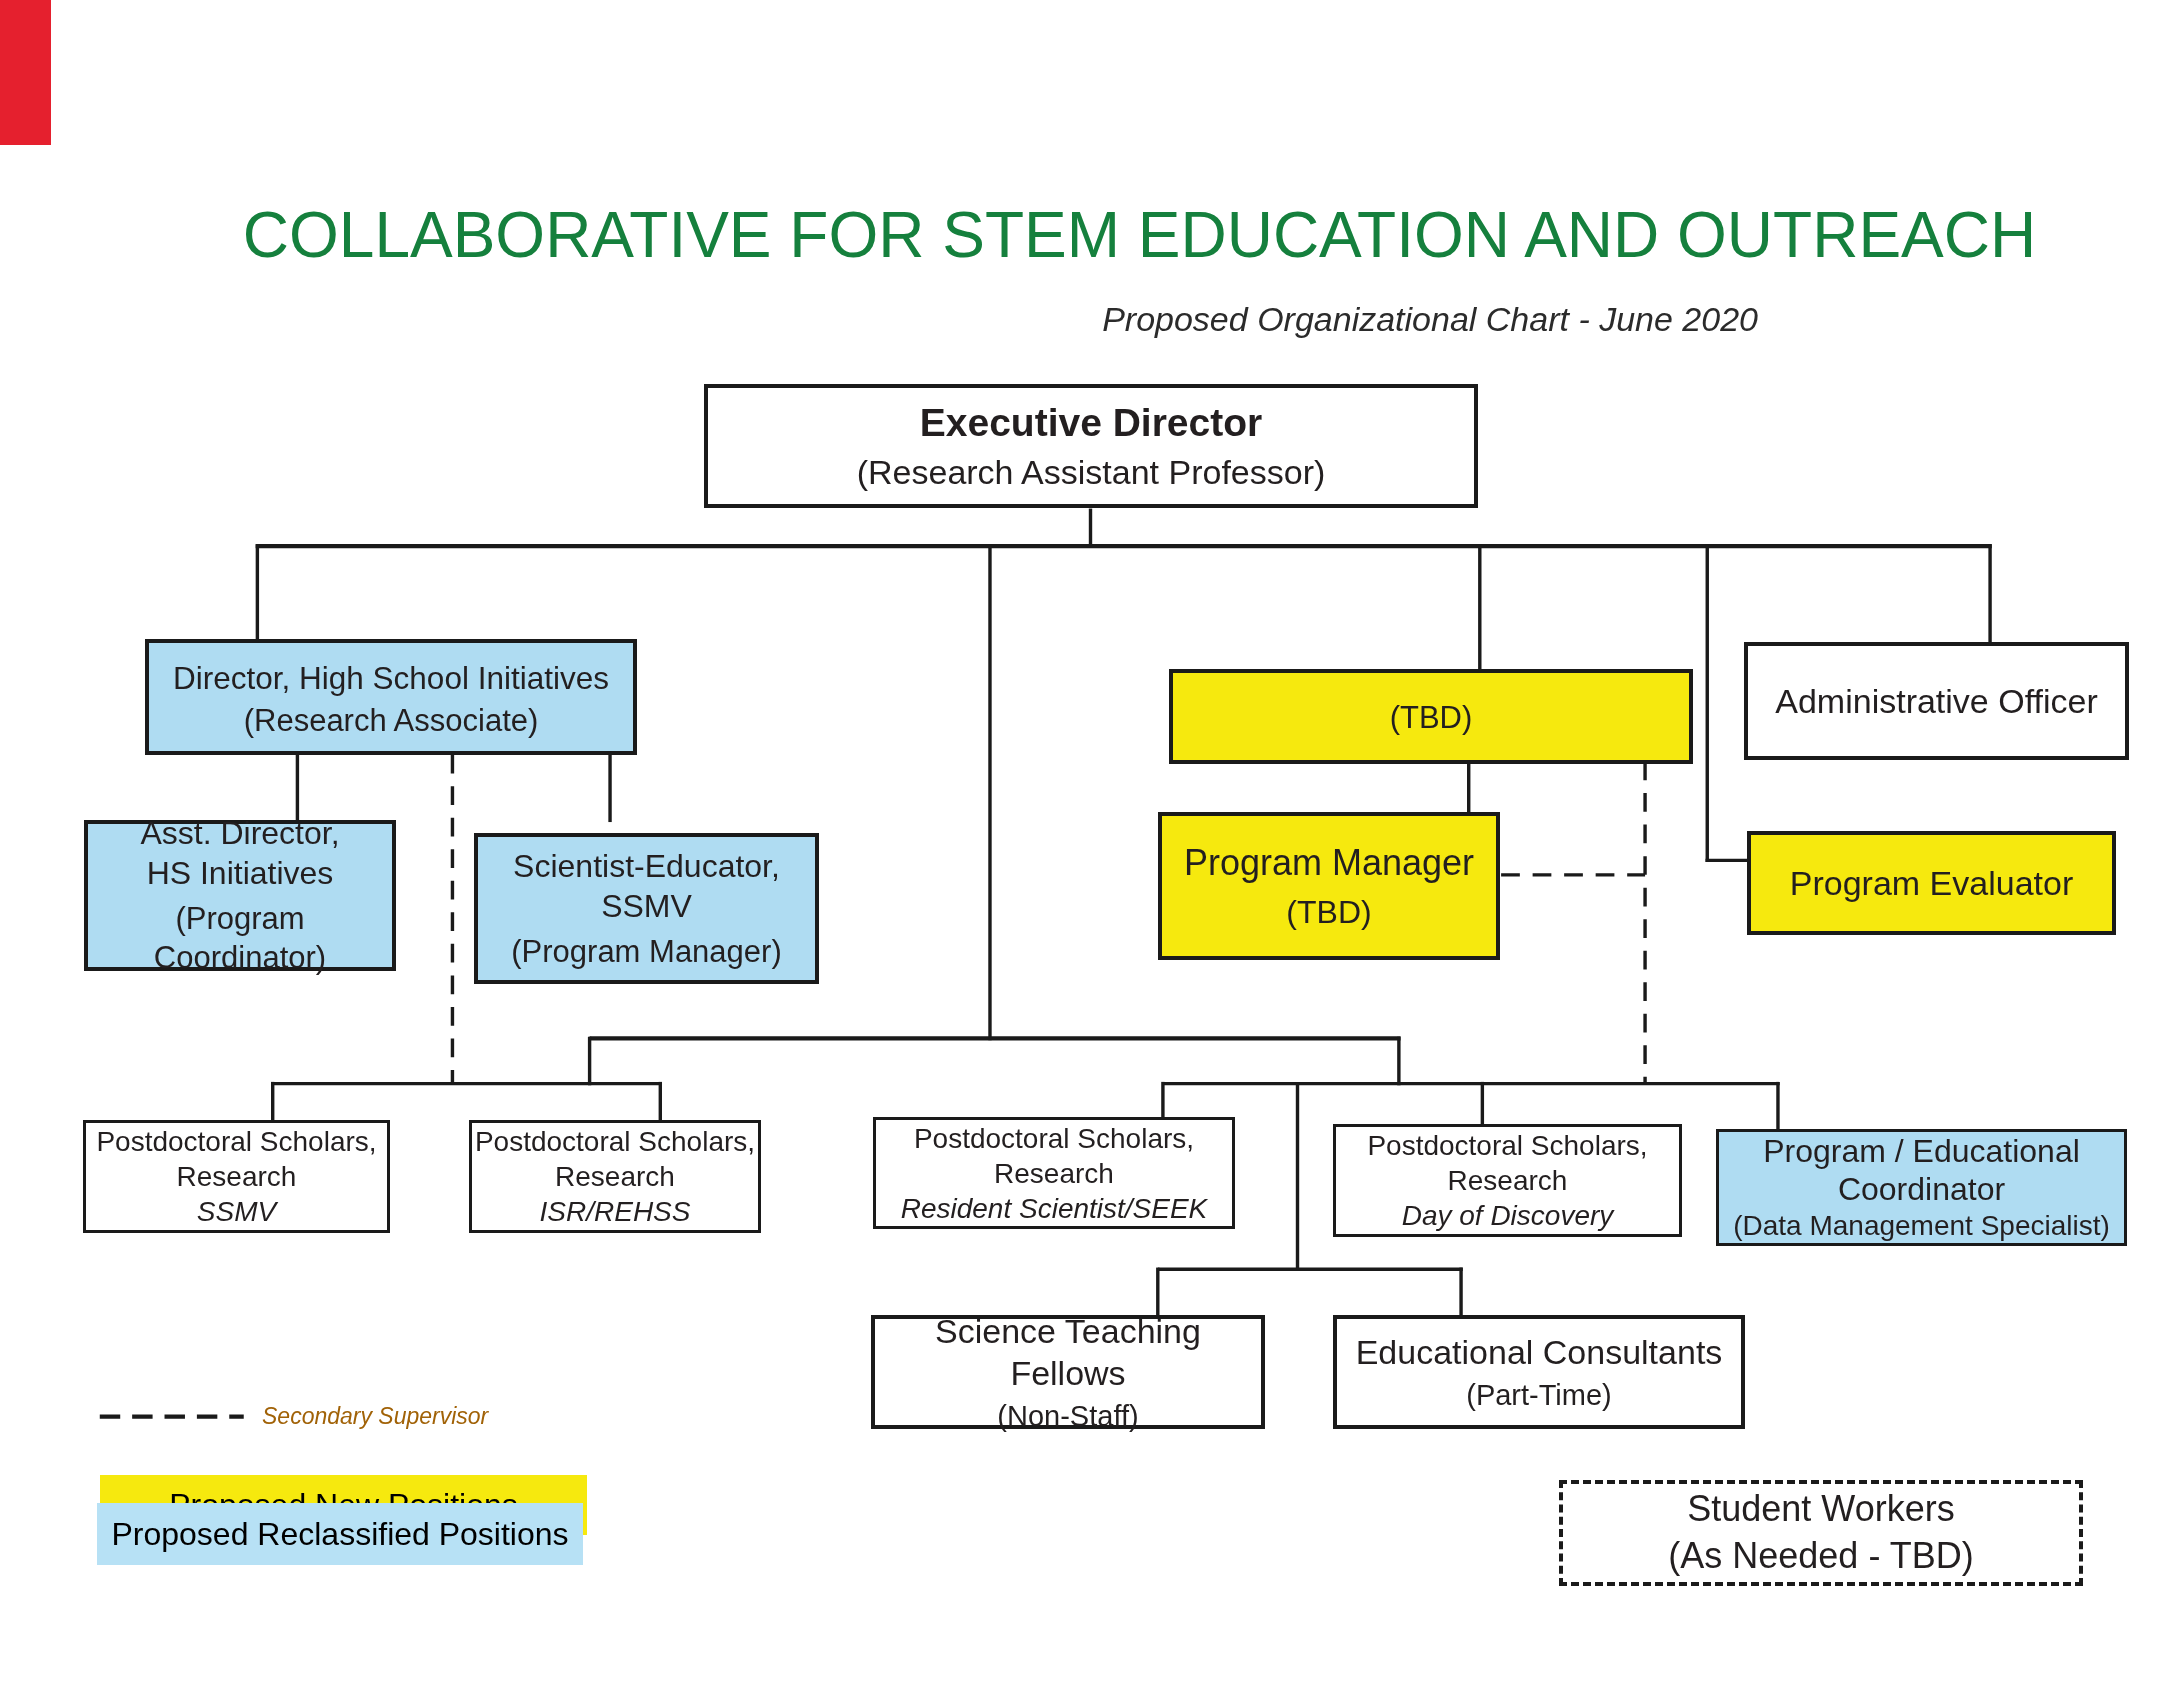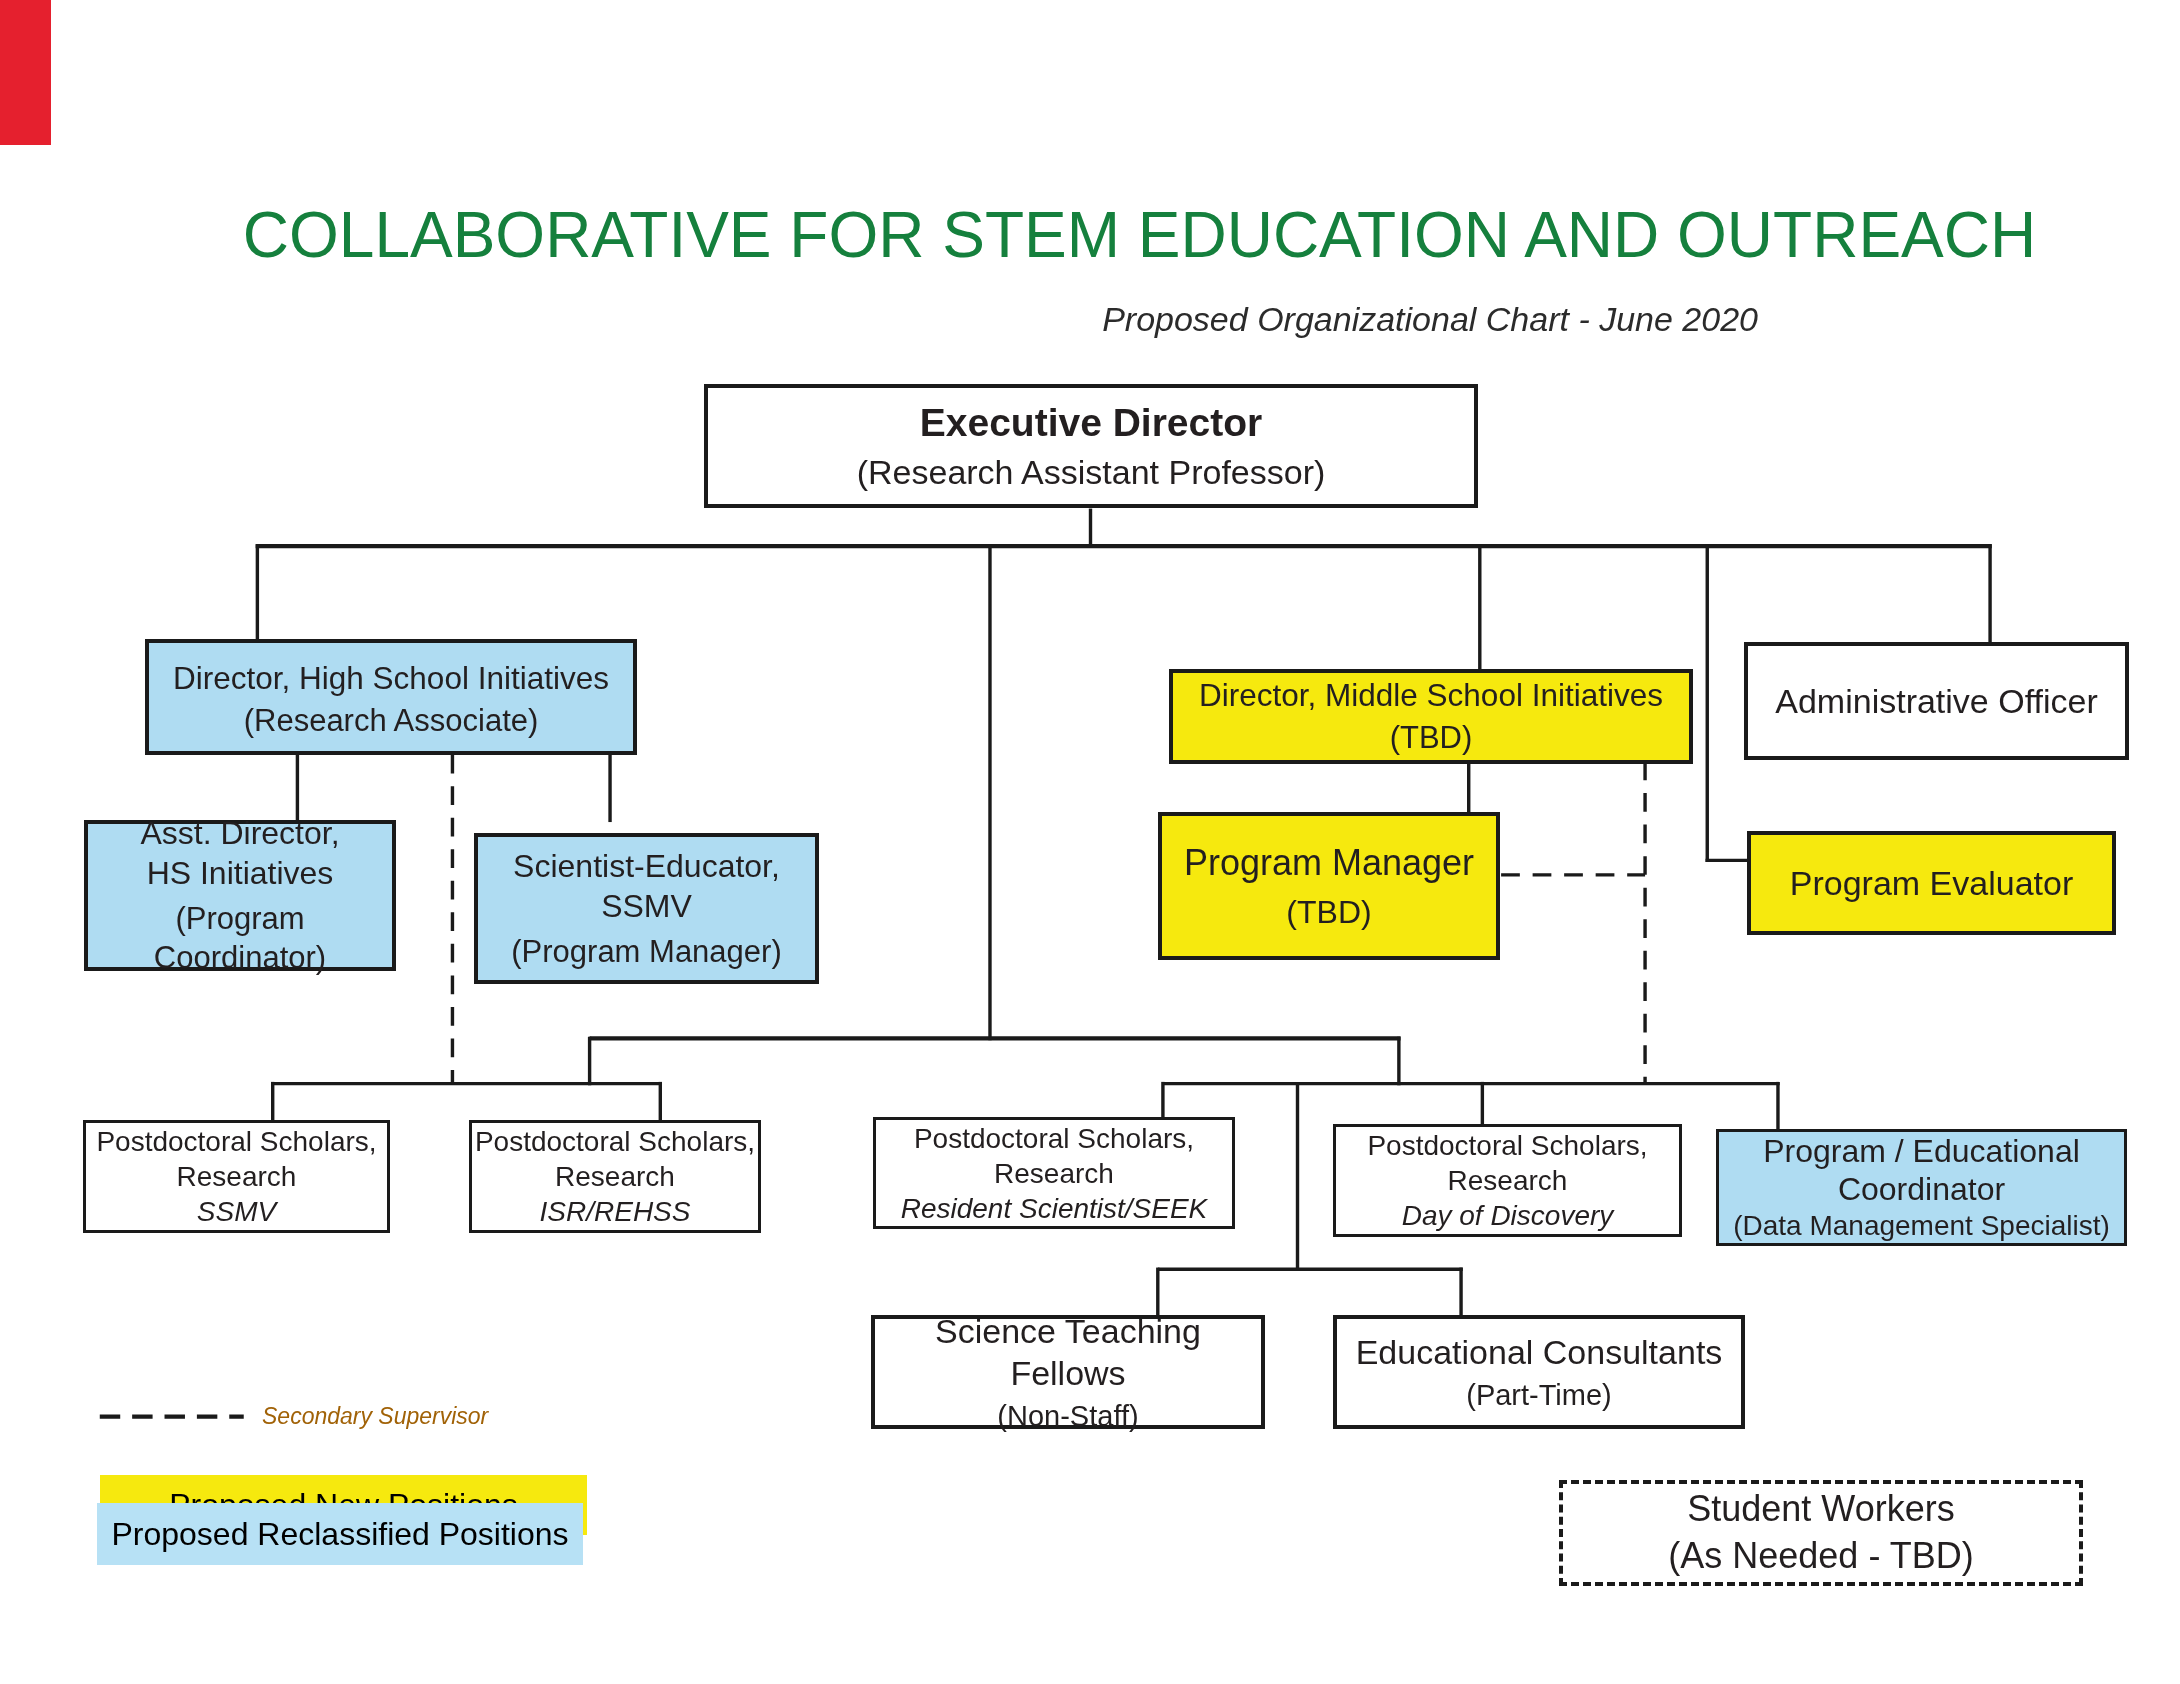--- a/index.html
+++ b/index.html
@@ -135,21 +135,20 @@
     <span class="t36 gap8">(Program Coordinator)</span>
   </div>
 
   <div class="box blue" style="left:474px;top:820px;width:345px;height:151px;margin-top:13px;">
     <span class="t38">Scientist-Educator,</span>
     <span class="t38">SSMV</span>
     <span class="t36 gap8">(Program Manager)</span>
   </div>
 
   <div class="box yellow" style="left:1169px;top:669px;width:524px;height:95px;">
-    <span class="t37">Director, Middle School Initiatives</span>
     <span class="t36 gap4">(TBD)</span>
   </div>
 
   <div class="box yellow" style="left:1158px;top:812px;width:342px;height:148px;">
     <span class="t42">Program Manager</span>
     <span class="t38 gap8">(TBD)</span>
   </div>
 
   <div class="box" style="left:1744px;top:642px;width:385px;height:118px;">
     <span class="t40">Administrative Officer</span>

